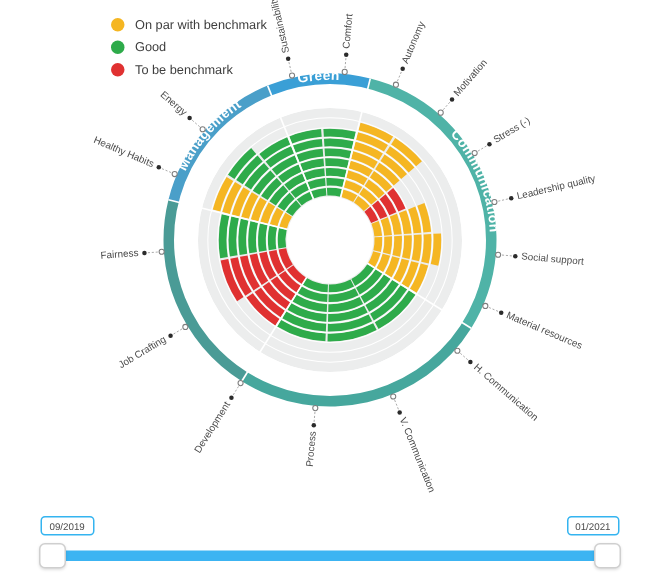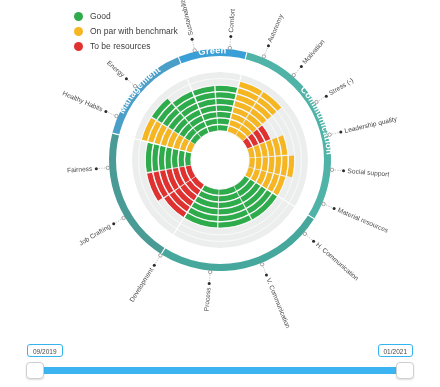--- a/index.html
+++ b/index.html
@@ -54,30 +54,30 @@
   #handle-start{left:26px;}
   #handle-end{right:26px;}
 </style>
 </head>
 <body>
 
 <div id="stage">
 
   <div class="legend" id="legend">
       <div class="legend-row">
+        <span class="legend-dot" style="background: rgb(245, 182, 34);"></span>
+        <span class="legend-label">On par with benchmark</span>
+      </div>
+      <div class="legend-row">
         <span class="legend-dot" style="background: rgb(46, 171, 74);"></span>
         <span class="legend-label">Good</span>
       </div>
       <div class="legend-row">
-        <span class="legend-dot" style="background: rgb(245, 182, 34);"></span>
-        <span class="legend-label">On par with benchmark</span>
-      </div>
-      <div class="legend-row">
         <span class="legend-dot" style="background: rgb(224, 49, 49);"></span>
-        <span class="legend-label">To be resources</span>
+        <span class="legend-label">To be benchmark</span>
       </div>
     </div>
 
   <div id="chart-wrap">
     <svg id="chart-svg" width="440" height="320" viewBox="0 0 440 320">
         <circle cx="220" cy="142" r="88" fill="#eceded"></circle>
         <path d="M 184.03776703207245 52.99034996158841 A 96 96 0 0 1 243.2245019775681 48.851610277504335 L 246.85333041156315 34.29717438336439 A 111 111 0 0 0 178.41866813083377 39.0825921430866 Z" fill="#3a9fd6"></path>
         <path d="M 243.2245019775681 48.851610277504335 A 96 96 0 0 1 301.4126172310169 192.87224936638768 L 314.13333867336326 200.82103832988574 A 111 111 0 0 0 246.85333041156315 34.29717438336439 Z" fill="#4fb3a7"></path>
         <path d="M 301.4126172310169 192.87224936638768 A 96 96 0 0 1 169.12775063361232 223.4126172310169 L 161.17896167011426 236.1333386733633 A 111 111 0 0 0 314.13333867336326 200.82103832988574 Z" fill="#46a79d"></path>
         <path d="M 169.12775063361232 223.4126172310169 A 96 96 0 0 1 126.85161027750434 118.77549802243192 L 112.29717438336439 115.14666958843691 A 111 111 0 0 0 161.17896167011426 236.1333386733633 Z" fill="#4a9b96"></path>

